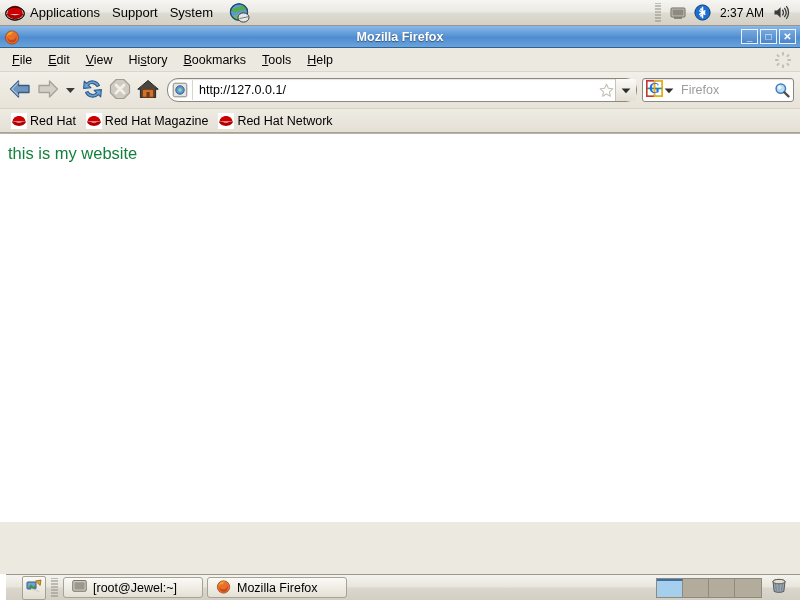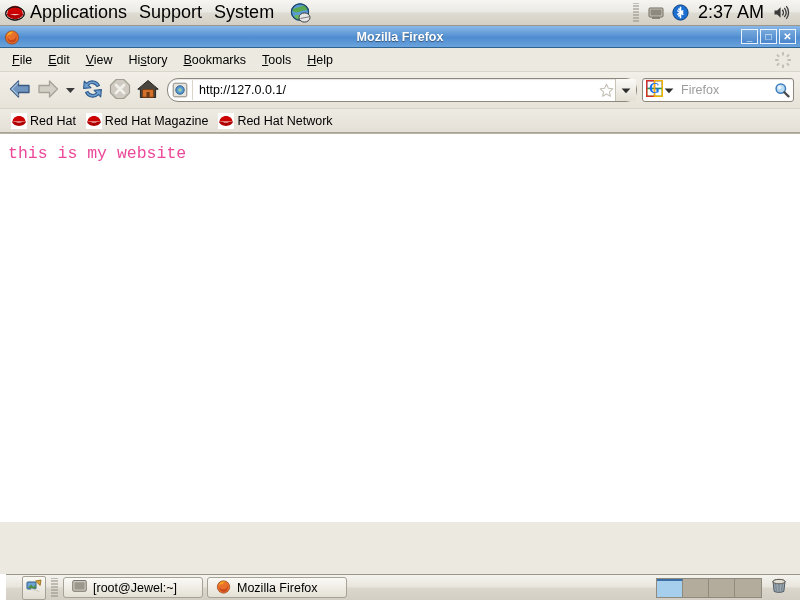--- a/index.html
+++ b/index.html
@@ -22,33 +22,33 @@
     background: linear-gradient(to bottom, #f6f5f2 0%, #ebe9e3 48%, #dedbd2 52%, #d4d0c6 100%);
     border-bottom: 1px solid #9a968c;
     display: flex; align-items: center;
     box-sizing: border-box;
   }
   .panel-left { display: flex; align-items: center; height: 100%; }
   .panel-right { margin-left: auto; display: flex; align-items: center; height: 100%; padding-right: 6px; }
   .menu-app {
     display: flex; align-items: center; gap: 5px;
     padding: 0 7px 0 5px; height: 22px;
-    font-size: 18px; color: #000;
+    font-size: 13px; color: #000;
     cursor: default;
   }
   .rh-logo { width: 20px; height: 17px; display: block; }
   .globe-icon { width: 22px; height: 20px; display:block; margin-left:4px; }
   .panel-grip {
     width: 8px; height: 20px; margin-right: 4px;
     background-image: repeating-linear-gradient(to bottom, #8e8a80 0px, #8e8a80 1px, transparent 1px, transparent 3px);
     background-size: 6px 3px; background-repeat: repeat-y;
     background-position: center;
   }
   .tray-icon { margin: 0 4px; display: flex; align-items: center; }
-  .clock { font-size: 18px; color: #000; padding: 0 5px; white-space: nowrap; }
+  .clock { font-size: 12px; color: #000; padding: 0 5px; white-space: nowrap; }
 
   
   .ffwin {
     position: absolute; left: 0; top: 26px;
     width: 800px; height: 548px;
     background: #ece9e0;
   }
   .titlebar {
     height: 22px; width: 100%;
     background: linear-gradient(to bottom, #8ab8e8 0%, #5f99d6 40%, #4f8cd0 55%, #6aa3dc 100%);
@@ -177,22 +177,22 @@
   
   .content {
     background: #ffffff;
     height: 389px;
     padding: 10px 8px;
     box-sizing: border-box;
     border-top: 1px solid #b8b2a5;
     overflow: hidden;
   }
   .page-text {
-    font-family: Liberation Mono, monospace;
-    font-size: 16.5px; color: #ec4899;
+    font-family: Liberation Sans, sans-serif;
+    font-size: 16.5px; color: #15803d;
     line-height: 1.2;
   }
 
   
   .statusbar {
     height: 22px;
     background: #ece9e0;
     border-top: 1px solid #c6c0b3;
     display: flex; align-items: center;
     padding-left: 8px;

